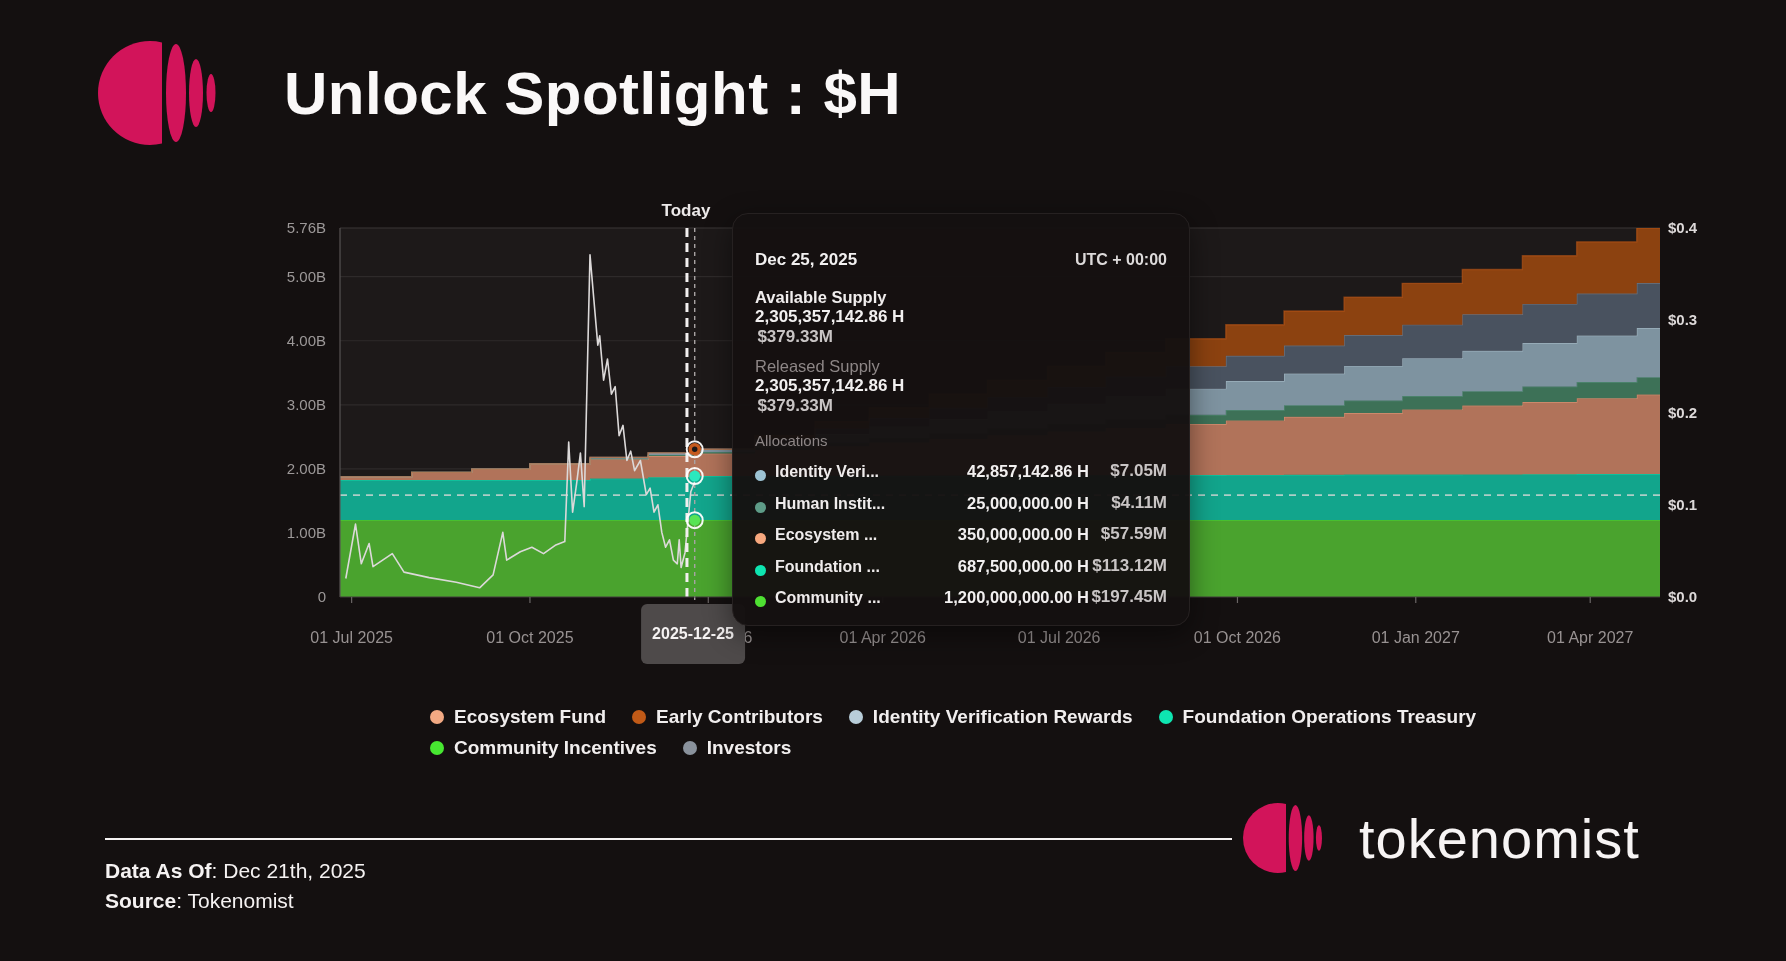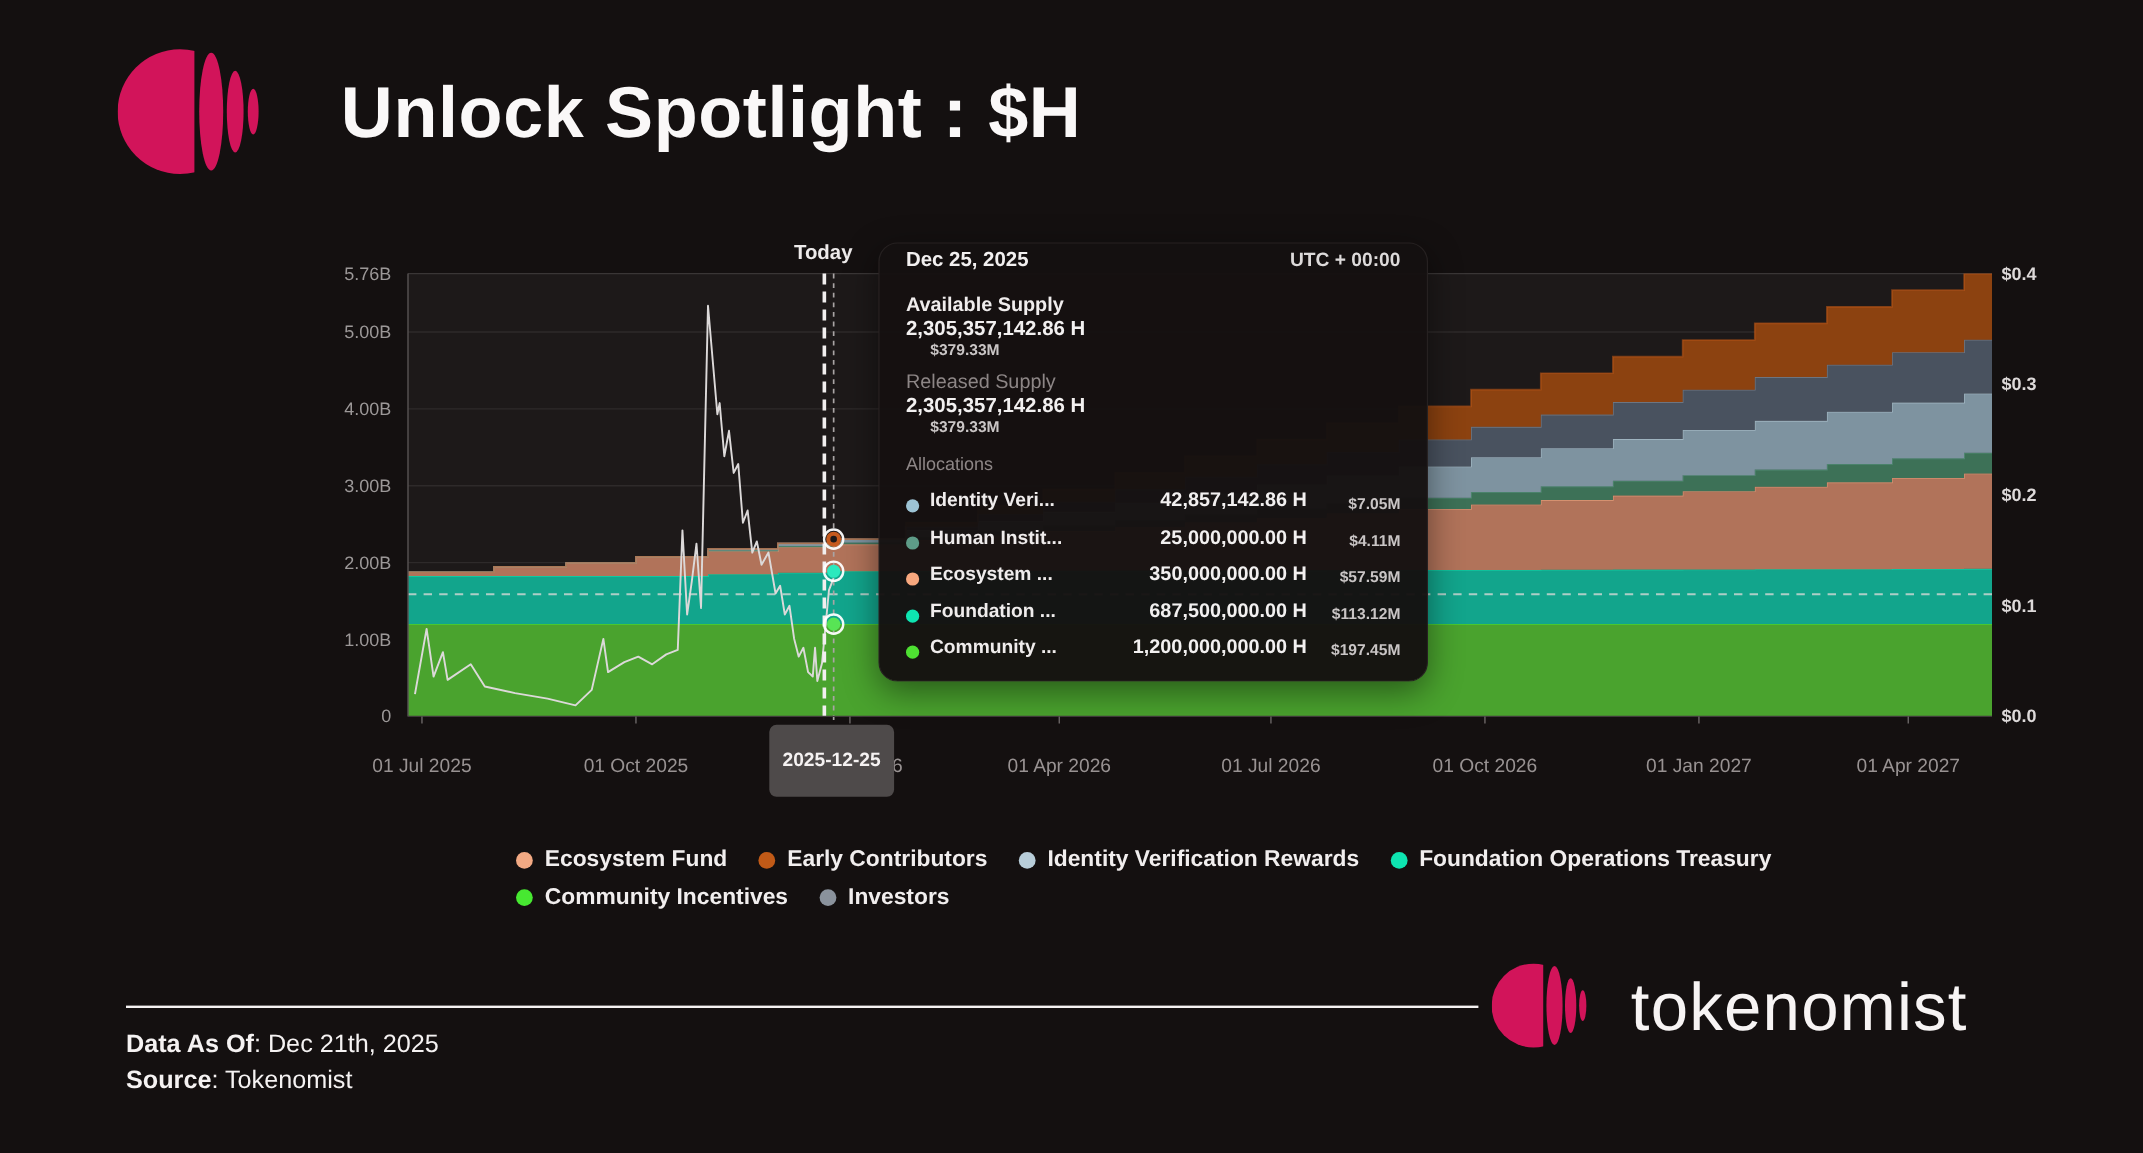--- a/index.html
+++ b/index.html
@@ -13,31 +13,31 @@
   .header .logo{width:122px;height:110px;flex:0 0 auto;}
   .page-title{margin-left:64px;font-size:60px;font-weight:bold;color:#FAF8F8;letter-spacing:.5px;}
   
   #chart-svg{position:absolute;left:0;top:0;}
   .today-label{position:absolute;left:687px;top:201px;transform:translateX(-52%);
     font-size:17px;font-weight:bold;color:#EDEAEA;}
   .crosshair-badge{position:absolute;left:693px;top:604px;transform:translateX(-50%);
     background:#4E4A4A;color:#F5F2F2;font-size:16px;font-weight:bold;
     padding:21px 11px;border-radius:6px;white-space:nowrap;}
   
-  .tooltip{position:absolute;left:732px;top:202px;width:458px;box-sizing:border-box;
+  .tooltip{position:absolute;left:732px;top:213px;width:458px;box-sizing:border-box;
     background:rgba(21,17,17,.97);border:1px solid #262121;border-radius:16px;
-    padding:4px 22px 18px 22px;box-shadow:0 8px 28px rgba(0,0,0,.45);}
+    padding:36px 22px 18px 22px;box-shadow:0 8px 28px rgba(0,0,0,.45);}
   .tt-head{display:flex;justify-content:space-between;align-items:baseline;margin-bottom:18px;}
   .tt-date{font-size:17px;font-weight:bold;color:#F2F0F0;}
   .tt-tz{font-size:16px;color:#DDDADA;font-weight:bold;}
   .tt-supply{display:flex;align-items:baseline;margin-bottom:10px;flex-direction:column;}
   .tt-supply .lbl{flex:1;font-size:16.5px;font-weight:bold;color:#F0EDED;}
   .tt-supply.muted .lbl{color:#8D8686;font-weight:normal;}
   .tt-amt{font-size:17px;font-weight:bold;color:#F2F0F0;white-space:nowrap;}
-  .tt-usd{width:78px;text-align:right;font-size:13px;color:#C9C5C5;font-weight:bold;white-space:nowrap;}
+  .tt-usd{width:78px;text-align:right;font-size:17px;color:#C9C5C5;font-weight:bold;white-space:nowrap;}
   .tt-alloc-title{font-size:15px;color:#8D8686;margin:16px 0 12px 0;}
   .tt-row{display:flex;align-items:flex-end;margin-bottom:11.5px;}
   .tt-row:last-child{margin-bottom:0;}
   .tt-row .dot{width:11px;height:11px;border-radius:50%;margin-right:9px;flex:0 0 auto;}
   .tt-row .lbl{flex:1;font-size:16px;font-weight:bold;color:#EFECEC;}
   .tt-row .tt-amt{font-size:16.5px;}
   
   .legend{position:absolute;left:430px;top:706px;display:flex;flex-direction:column;gap:9px;}
   .legend-row{display:flex;align-items:flex-start;gap:26px;}
   .legend-item{display:flex;align-items:center;gap:10px;cursor:pointer;}

